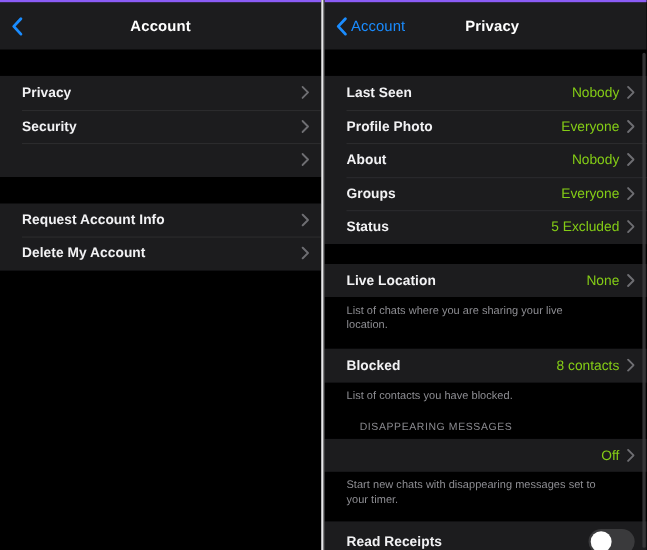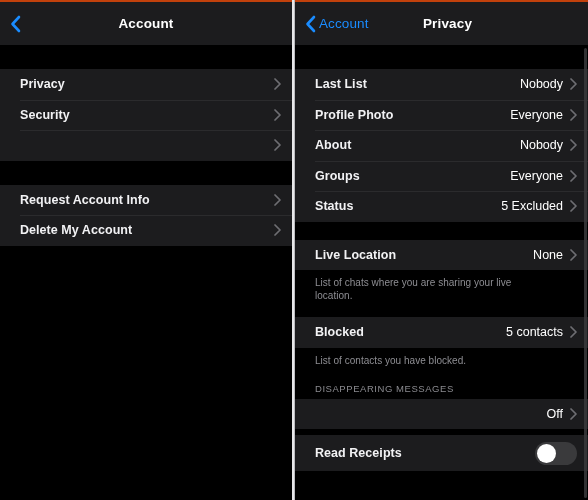--- a/index.html
+++ b/index.html
@@ -42,21 +42,21 @@
     background: #000;
   }
   
   .navbar {
     height: 45px;
     background: #1c1c1e;
     position: relative;
     display: flex;
     align-items: center;
     box-sizing: border-box;
-    border-top: 2px solid #c2410c;
+    border-top: 2px solid #8b5cf6;
   }
   .nav-title {
     position: absolute;
     left: 0; right: 0;
     text-align: center;
     color: #ffffff;
     font-size: 13.5px;
     font-weight: bold;
     letter-spacing: 0.15px;
     pointer-events: none;
@@ -113,21 +113,21 @@
   }
   .row-label {
     color: #f2f2f4;
     font-size: 12.5px;
     font-weight: bold;
     letter-spacing: 0.05px;
     flex: 0 0 auto;
   }
   .row-spacer { flex: 1 1 auto; }
   .row-value {
-    color: #ffffff;
+    color: #84cc16;
     font-size: 12.5px;
     margin-right: 7px;
     white-space: nowrap;
   }
   .chev-right {
     width: 7px;
     height: 12px;
     flex: 0 0 auto;
     opacity: 0.72;
   }
@@ -136,21 +136,21 @@
     font-size: 10px;
     line-height: 13px;
     padding: 6px 42px 7px 20px;
     background: #000;
     letter-spacing: 0.03px;
   }
   .section-head {
     color: #8b8b90;
     font-size: 9.5px;
     letter-spacing: 0.55px;
-    padding: 9px 20px 5px 20px;
+    padding: 9px 20px 5px 32px;
     background: #000;
     text-transform: uppercase;
   }
   
   .toggle {
     width: 42px;
     height: 23px;
     border-radius: 12px;
     background: #3a3a3c;
     position: relative;
@@ -253,21 +253,21 @@
           </svg>
           <span class="nav-back-label">Account</span>
         </div>
         <div class="nav-title">Privacy</div>
       </div>
 
       <div class="gap" style="height:24px"></div>
 
       <div class="group">
         <div class="row">
-          <span class="row-label">Last List</span>
+          <span class="row-label">Last Seen</span>
           <span class="row-spacer"></span>
           <span class="row-value">Nobody</span>
           <svg class="chev-right" viewBox="0 0 7 12">
               <polyline points="1,1 6,6 1,11" fill="none" stroke="#8e8e93" stroke-width="1.7" stroke-linecap="round" stroke-linejoin="round"></polyline>
             </svg>
         </div>
         <div class="row">
           <span class="row-label">Profile Photo</span>
           <span class="row-spacer"></span>
           <span class="row-value">Everyone</span>
@@ -314,39 +314,40 @@
         </div>
       </div>
       <div class="footnote">List of chats where you are sharing your live location.</div>
 
       <div class="gap" style="height:8px"></div>
 
       <div class="group">
         <div class="row">
           <span class="row-label">Blocked</span>
           <span class="row-spacer"></span>
-          <span class="row-value">5 contacts</span>
+          <span class="row-value">8 contacts</span>
           <svg class="chev-right" viewBox="0 0 7 12">
               <polyline points="1,1 6,6 1,11" fill="none" stroke="#8e8e93" stroke-width="1.7" stroke-linecap="round" stroke-linejoin="round"></polyline>
             </svg>
         </div>
       </div>
       <div class="footnote">List of contacts you have blocked.</div>
 
       <div class="section-head">DISAPPEARING MESSAGES</div>
 
       <div class="group">
         <div class="row">
           <span class="row-spacer"></span>
           <span class="row-value">Off</span>
           <svg class="chev-right" viewBox="0 0 7 12">
               <polyline points="1,1 6,6 1,11" fill="none" stroke="#8e8e93" stroke-width="1.7" stroke-linecap="round" stroke-linejoin="round"></polyline>
             </svg>
         </div>
       </div>
+      <div class="footnote" style="padding-right:40px">Start new chats with disappearing messages set to your timer.</div>
 
       <div class="gap" style="height:6px"></div>
 
       <div class="group">
         <div class="row" style="height:36px">
           <span class="row-label">Read Receipts</span>
           <span class="row-spacer"></span>
           <span class="toggle">
             <span class="knob"></span>
           </span>

